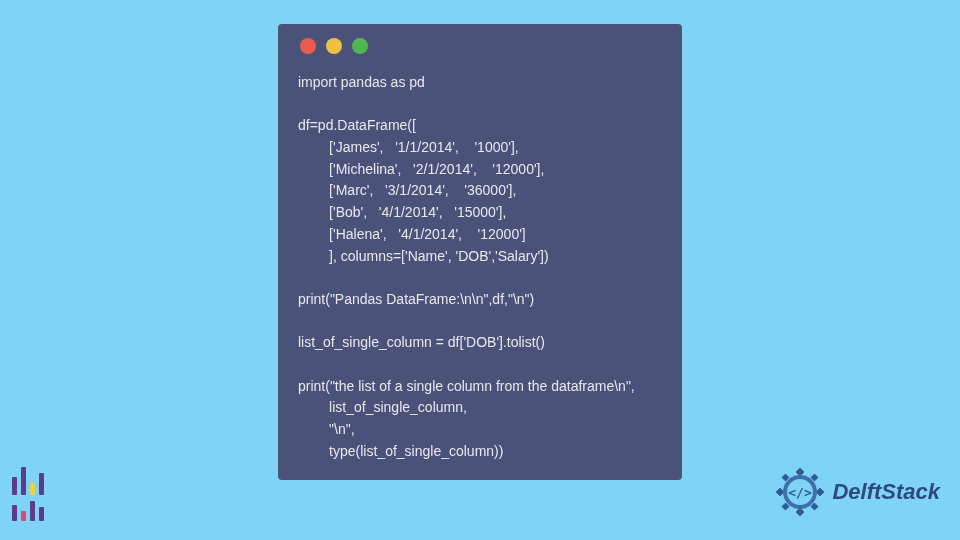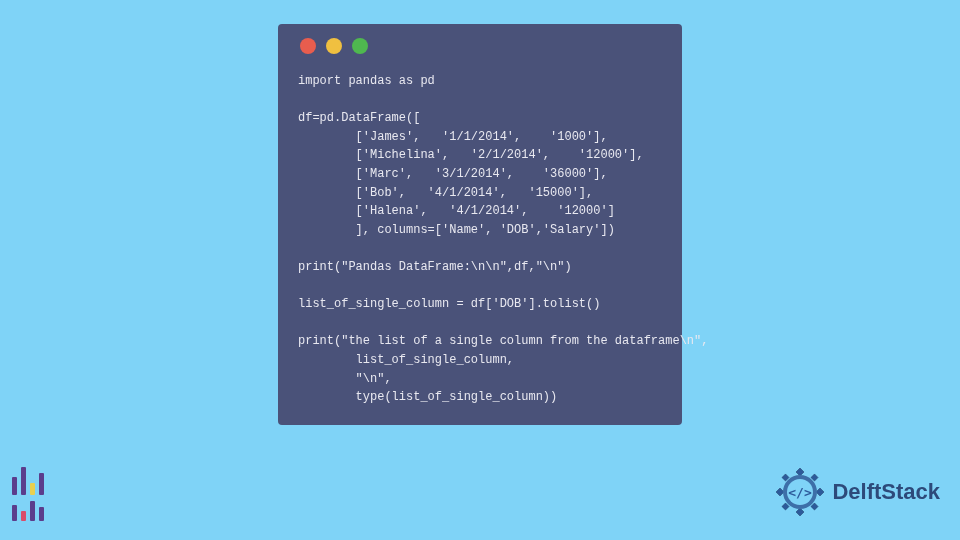--- a/index.html
+++ b/index.html
@@ -29,24 +29,24 @@
   .dot {
     width: 16px;
     height: 16px;
     border-radius: 50%;
   }
   .dot-red { background: #e85d4e; }
   .dot-yellow { background: #f0c040; }
   .dot-green { background: #4fb84f; }
   .code-content {
     color: #e8e8f0;
-    font-size: 12px;
+    font-size: 14px;
     line-height: 1.55;
     white-space: pre;
-    font-family: Liberation Mono, monospace;
+    font-family: Liberation Sans, sans-serif;
     margin-top: 12px;
   }
   .logo-left {
     position: absolute;
     left: 12px;
     bottom: 18px;
     width: 42px;
     height: 56px;
     display: flex;
     flex-direction: column;
@@ -83,20 +83,21 @@
     height: 52px;
     position: relative;
     display: flex;
     align-items: center;
     justify-content: center;
   }
   .brand-text {
     font-size: 22px;
     font-weight: 600;
     color: #2d4a7a;
+    font-style: italic;
   }
 </style>
 </head>
 <body>
 
 <div class="code-window">
   <div class="dots">
     <div class="dot dot-red"></div>
     <div class="dot dot-yellow"></div>
     <div class="dot dot-green"></div>

